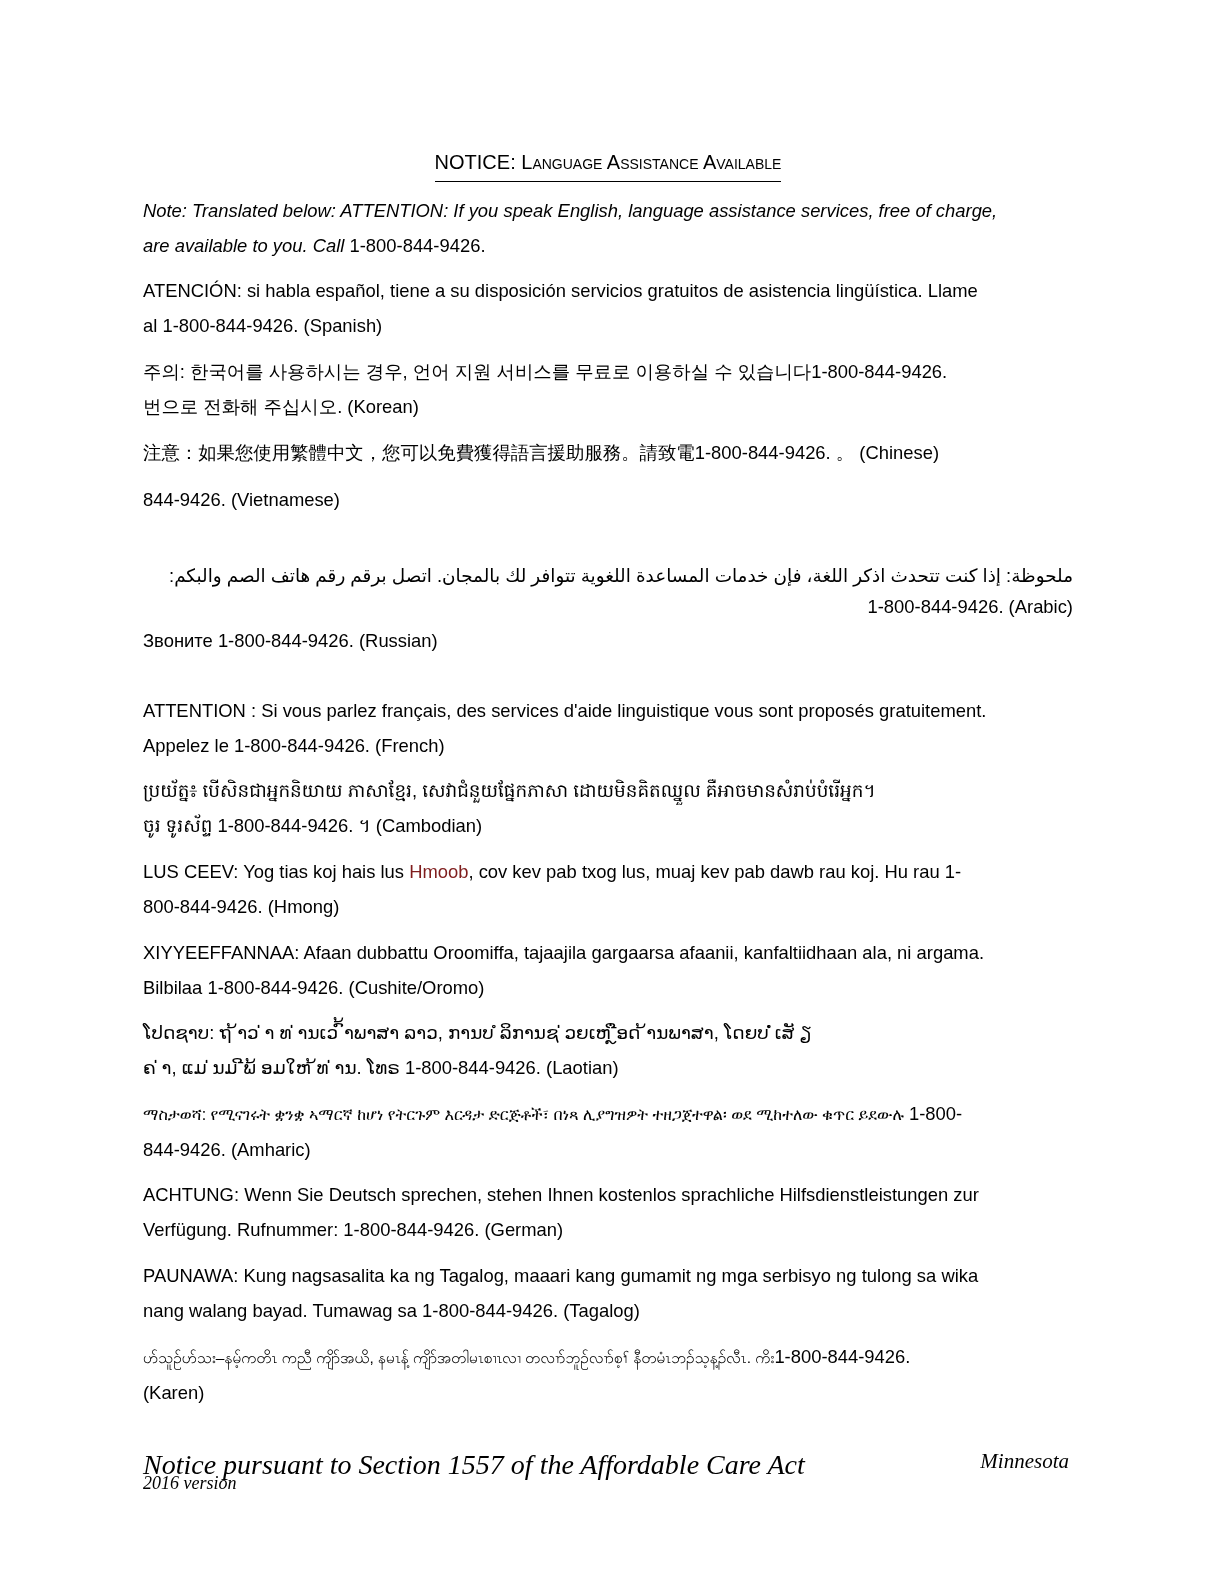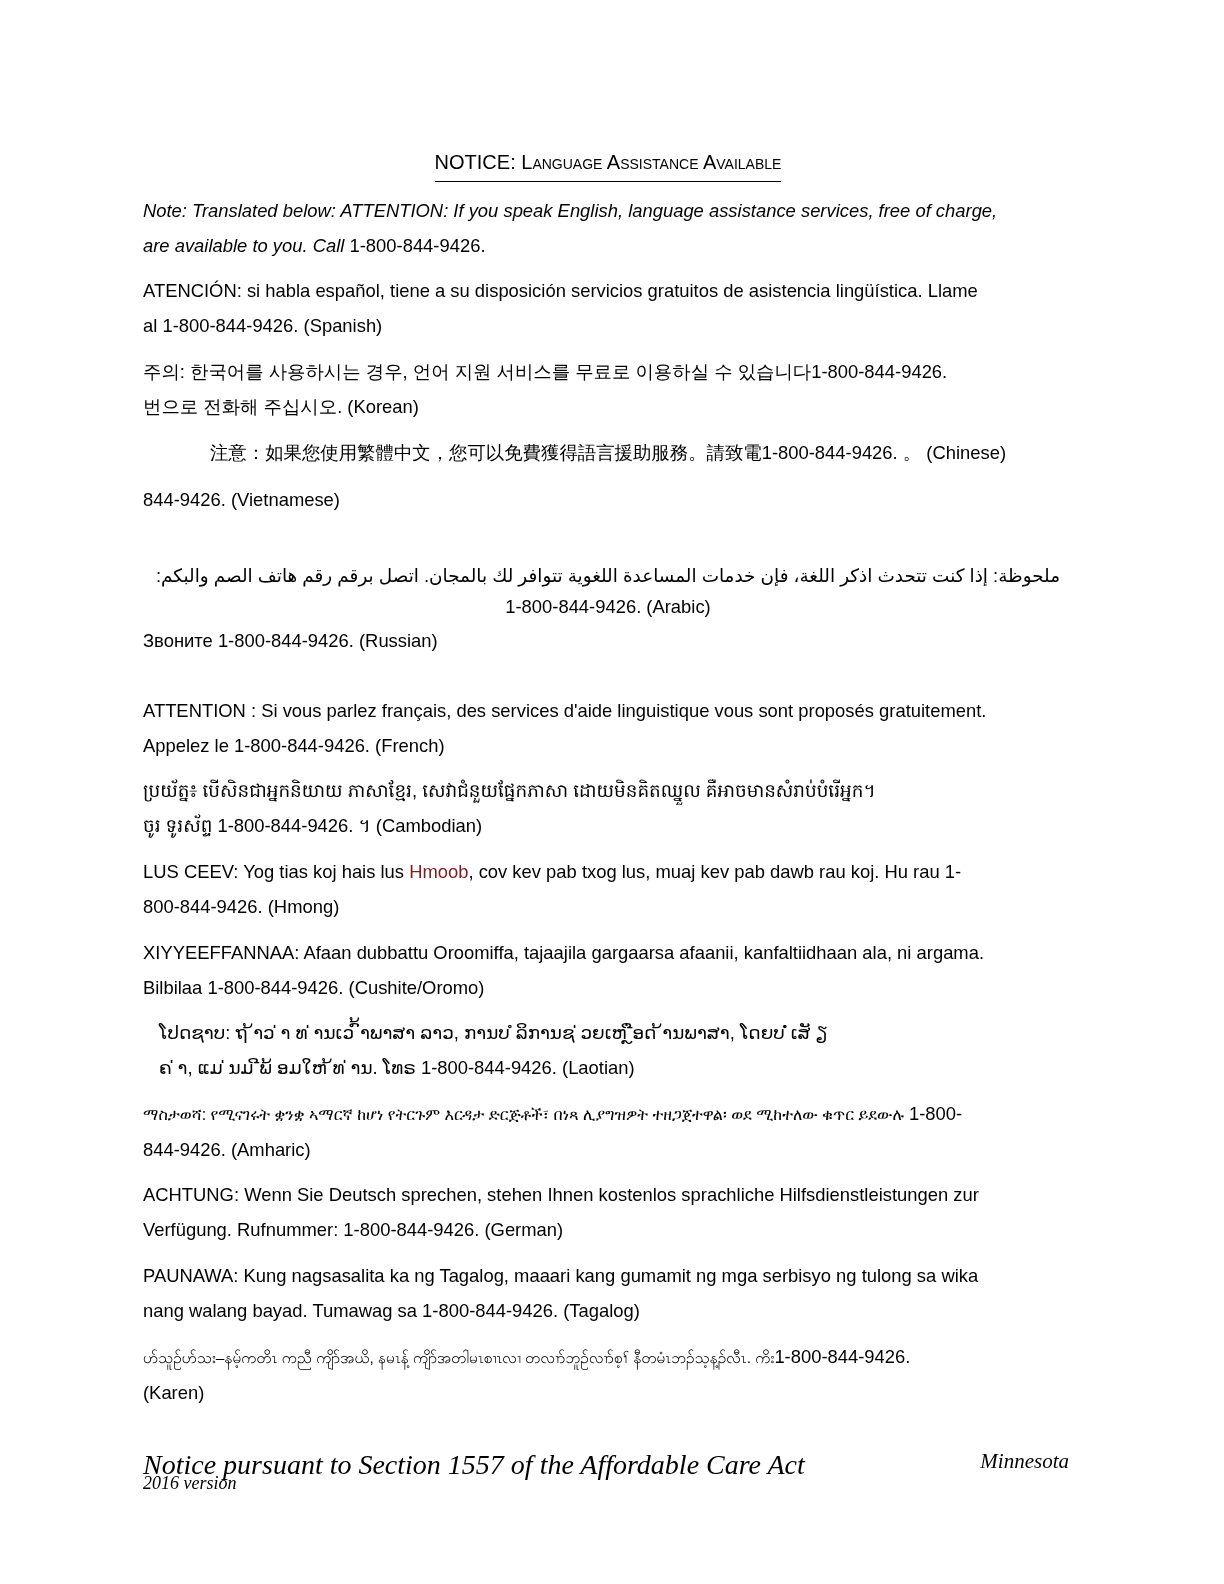--- a/index.html
+++ b/index.html
@@ -40,21 +40,21 @@
     .block {
       position: absolute;
       left: 0;
       width: 930px;
       font-size: 18.4px;
       line-height: 34.5px;
       white-space: normal;
     }
     .block .line { display: block; white-space: nowrap; }
     .italic { font-style: italic; }
-    .rtl { text-align: center; }
+    .rtl { text-align: right; }
     .hmoob { color: #7f1d1d; }
     .amh { font-size: 16px; }
     .karen { font-size: 15.5px; }
     .footer {
       position: absolute;
       left: 0;
       width: 930px;
       font-family: "Liberation Serif", "DejaVu Serif", serif;
       font-style: italic;
     }
@@ -100,21 +100,21 @@
   <div class="block" style="top:274px;">
     <span class="line">ATENCIÓN:  si habla español, tiene a su disposición servicios gratuitos de asistencia lingüística.  Llame</span>
     <span class="line">al 1-800-844-9426.   (Spanish)</span>
   </div>
 
   <div class="block" style="top:355px;">
     <span class="line">주의:  한국어를 사용하시는 경우, 언어 지원 서비스를 무료로 이용하실 수 있습니다1-800-844-9426.</span>
     <span class="line">번으로 전화해 주십시오. (Korean)</span>
   </div>
 
-  <div class="block" style="top:436px;text-align:center;">
+  <div class="block" style="top:436px;">
     <span class="line">注意：如果您使用繁體中文，您可以免費獲得語言援助服務。請致電1-800-844-9426. 。  (Chinese)</span>
   </div>
 
   <div class="block" style="top:483px;">
     <span class="line">844-9426.  (Vietnamese)</span>
   </div>
 
   <div class="block rtl" style="top:560px; line-height:31px;">
     <span class="line" dir="rtl">ملحوظة:  إذا كنت تتحدث اذكر اللغة، فإن خدمات المساعدة اللغوية تتوافر لك بالمجان.  اتصل برقم رقم هاتف الصم والبكم:</span>
     <span class="line" dir="ltr">1-800-844-9426. (Arabic)</span>
@@ -137,21 +137,21 @@
   <div class="block" style="top:855px;">
     <span class="line"><span>LUS CEEV:  Yog tias koj hais lus </span><span class="hmoob">Hmoob</span><span>, cov kev pab txog lus, muaj kev pab dawb rau koj.    Hu rau 1-</span></span>
     <span class="line">800-844-9426. (Hmong)</span>
   </div>
 
   <div class="block" style="top:936px;">
     <span class="line">XIYYEEFFANNAA: Afaan dubbattu Oroomiffa, tajaajila gargaarsa afaanii, kanfaltiidhaan ala, ni argama.</span>
     <span class="line">Bilbilaa 1-800-844-9426. (Cushite/Oromo)</span>
   </div>
 
-  <div class="block" style="top:1016px;margin-left:16px;">
+  <div class="block" style="top:1016px;">
     <span class="line">ໂປດຊາບ: ຖ ້າວ ່າ ທ ່ານເວ ົ້າພາສາ ລາວ, ການບ ໍລິການຊ ່ວຍເຫ ຼືອດ ້ານພາສາ, ໂດຍບ ໍ່ເສັ ຽ</span>
     <span class="line">ຄ ່າ, ແມ ່ນມ ີພ້ ອມໃຫ ້ທ ່ານ. ໂທຣ 1-800-844-9426.  (Laotian)</span>
   </div>
 
   <div class="block" style="top:1097px;">
     <span class="line"><span class="amh">ማስታወሻ:  የሚናገሩት ቋንቋ ኣማርኛ ከሆነ የትርጉም እርዳታ ድርጅቶች፣ በነጻ ሊያግዝዎት ተዘጋጀተዋል፡ ወደ ሚከተለው ቁጥር ይደውሉ</span><span> 1-800-</span></span>
     <span class="line">844-9426. (Amharic)</span>
   </div>
 
   <div class="block" style="top:1178px;">

